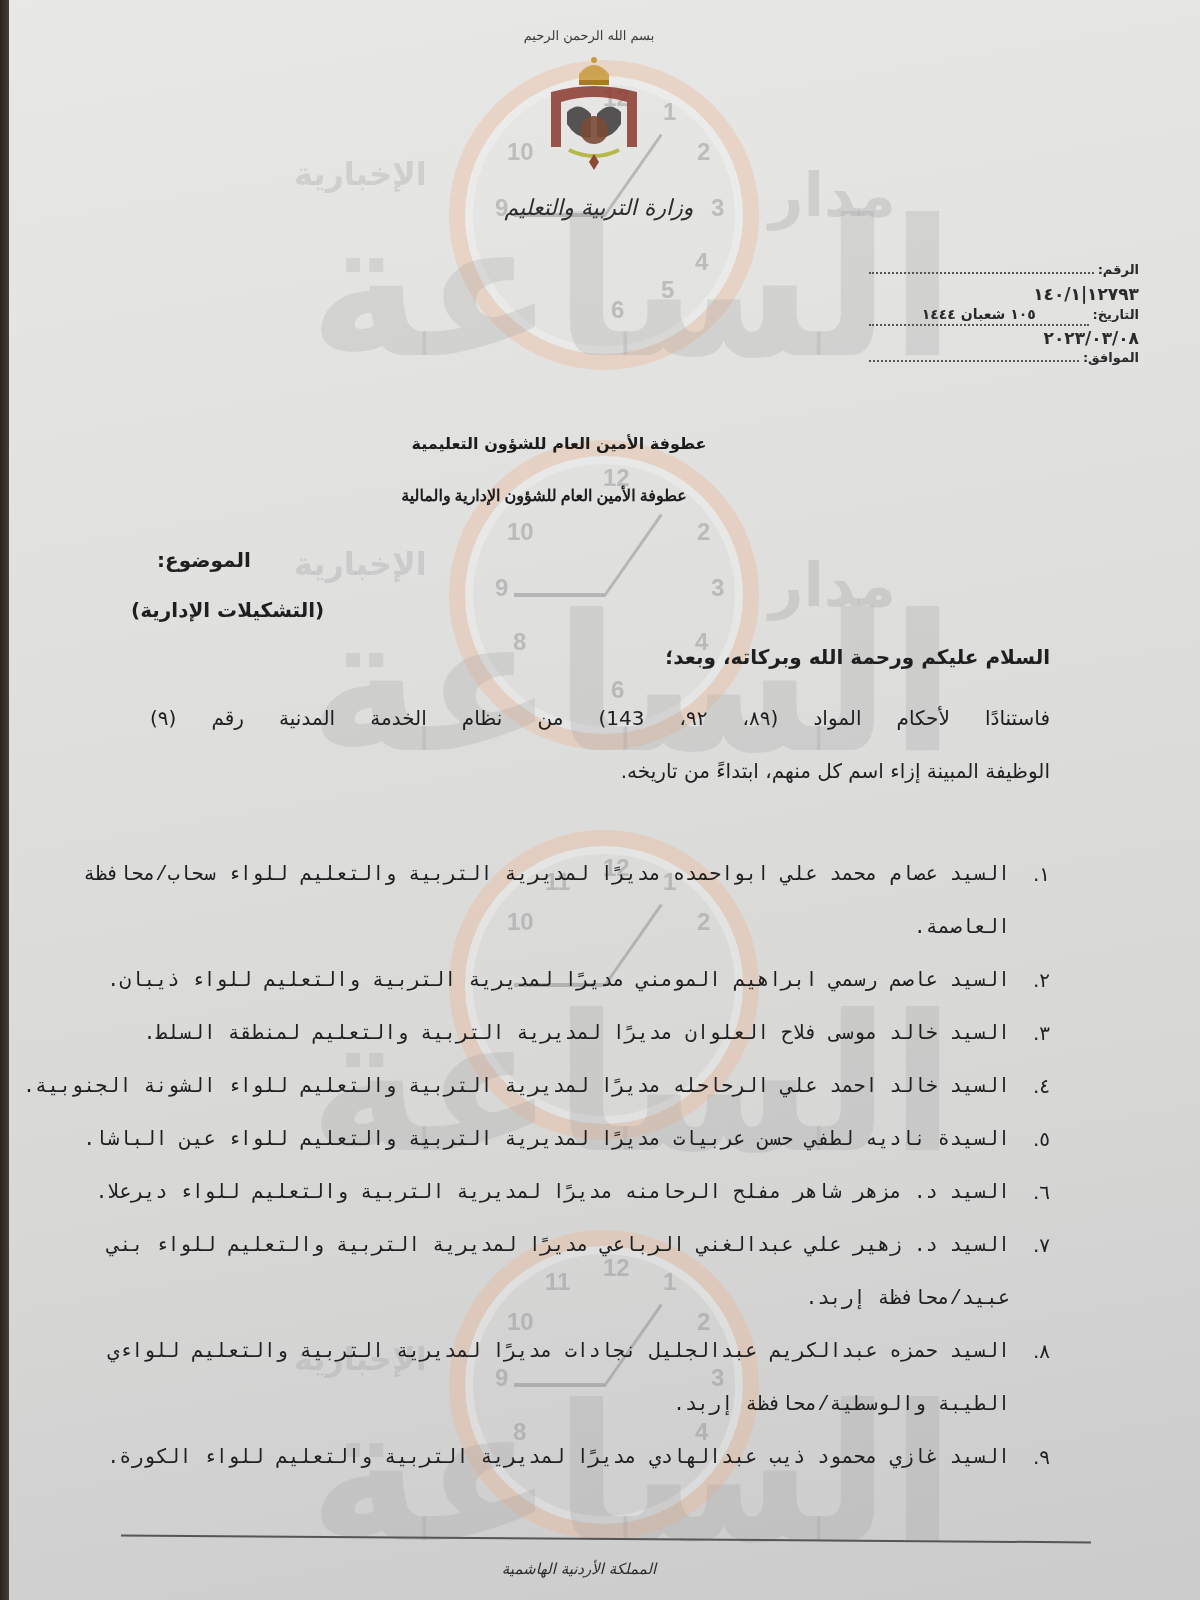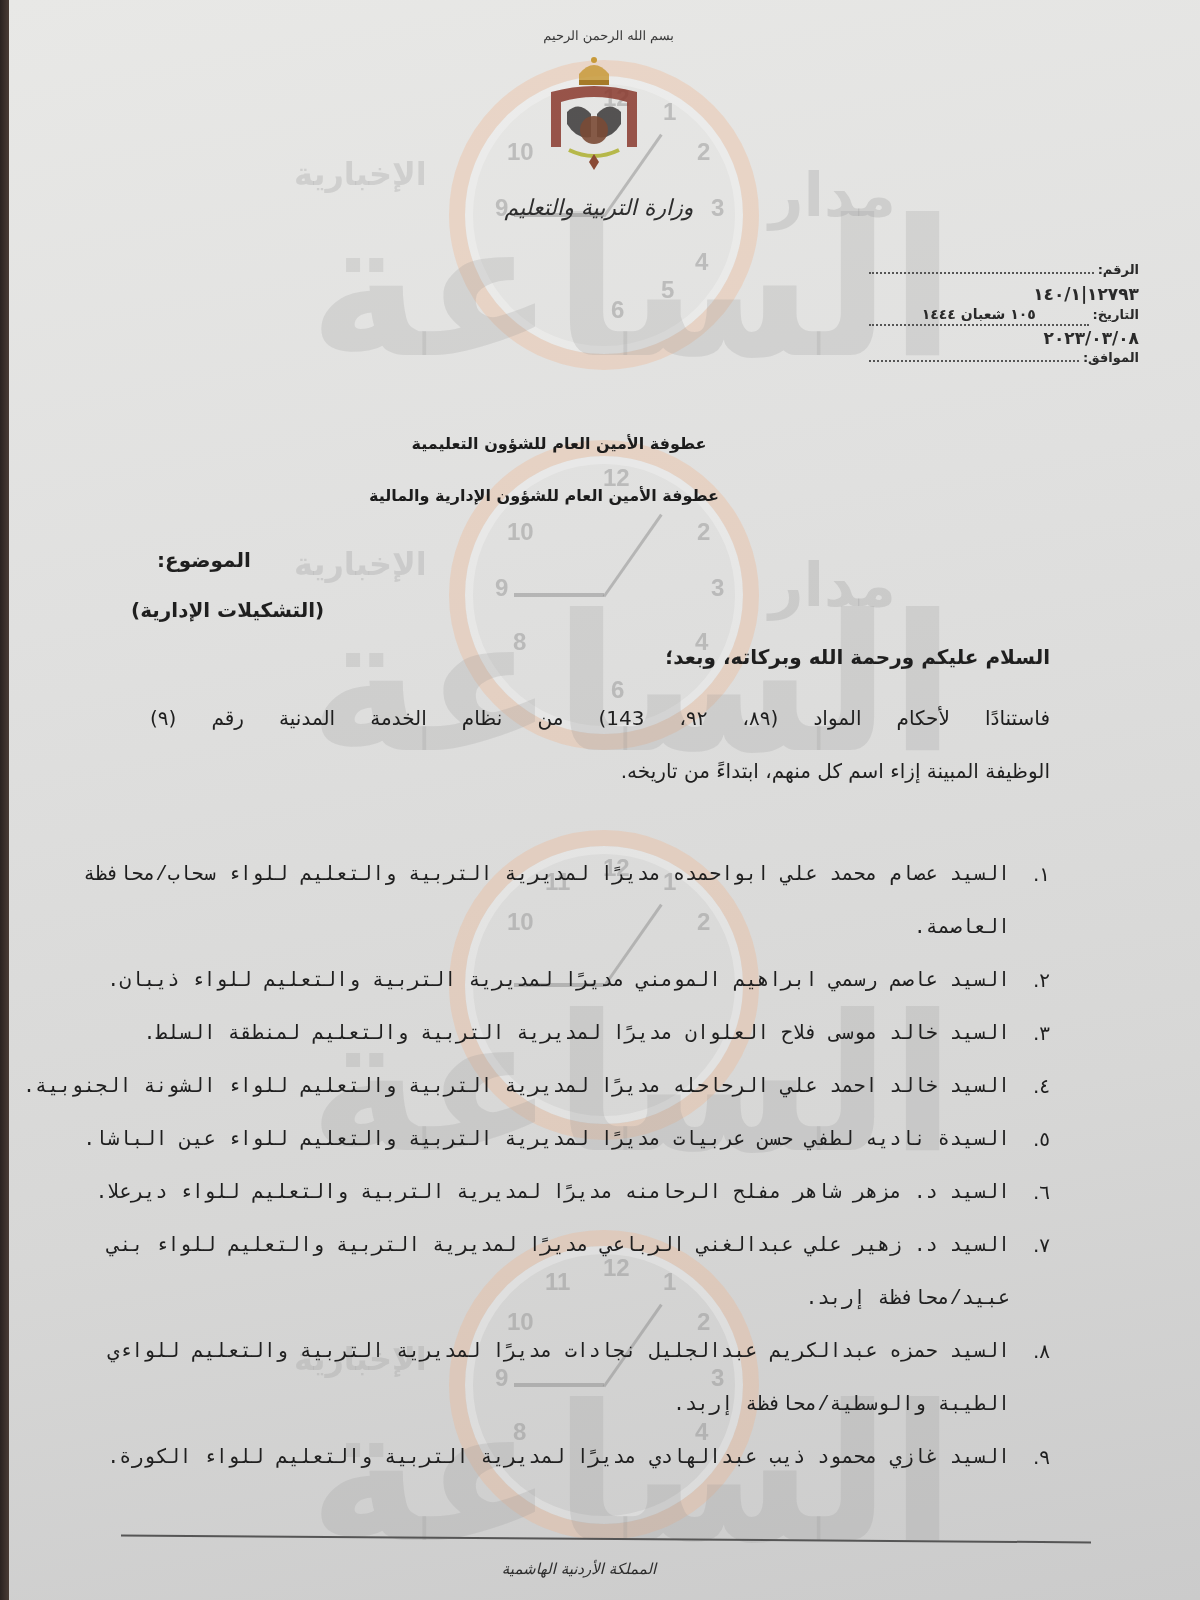--- a/index.html
+++ b/index.html
@@ -78,21 +78,21 @@
       color: rgba(150,150,150,0.28);
       font-size: 32px;
       white-space: nowrap;
     }
 
     
     .basmala {
       position: absolute;
       top: 28px; left: 495px;
       width: 170px;
-      text-align: right;
+      text-align: center;
       font-family: "DejaVu Serif", serif;
       font-size: 13px;
       color: #3a3a3a;
       letter-spacing: 0.5px;
     }
     .crest {
       position: absolute;
       top: 52px; left: 530px;
       width: 110px; height: 120px;
     }
@@ -146,21 +146,21 @@
       top: 418px; left: 300px;
       width: 500px;
       text-align: center;
     }
     .recipient {
       font-size: 16px;
       font-weight: bold;
       line-height: 52px;
       color: #1c1c1c;
     }
-    .recipient.second { padding-right: 30px; }
+    .recipient.second { padding-right: 30px; font-family: Liberation Serif, serif; }
 
     
     .subject-label {
       position: absolute;
       top: 548px; left: 148px;
       font-size: 20px;
       font-weight: bold;
     }
     .subject-value {
       position: absolute;

